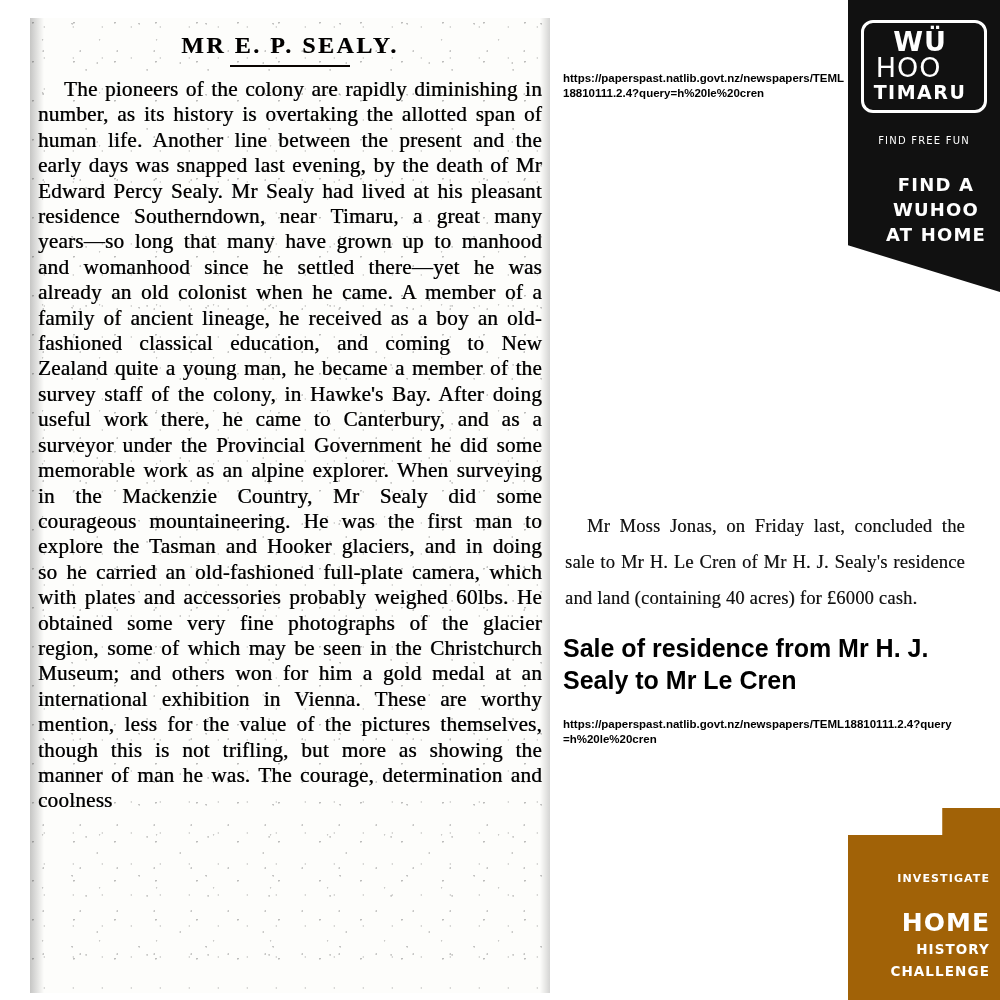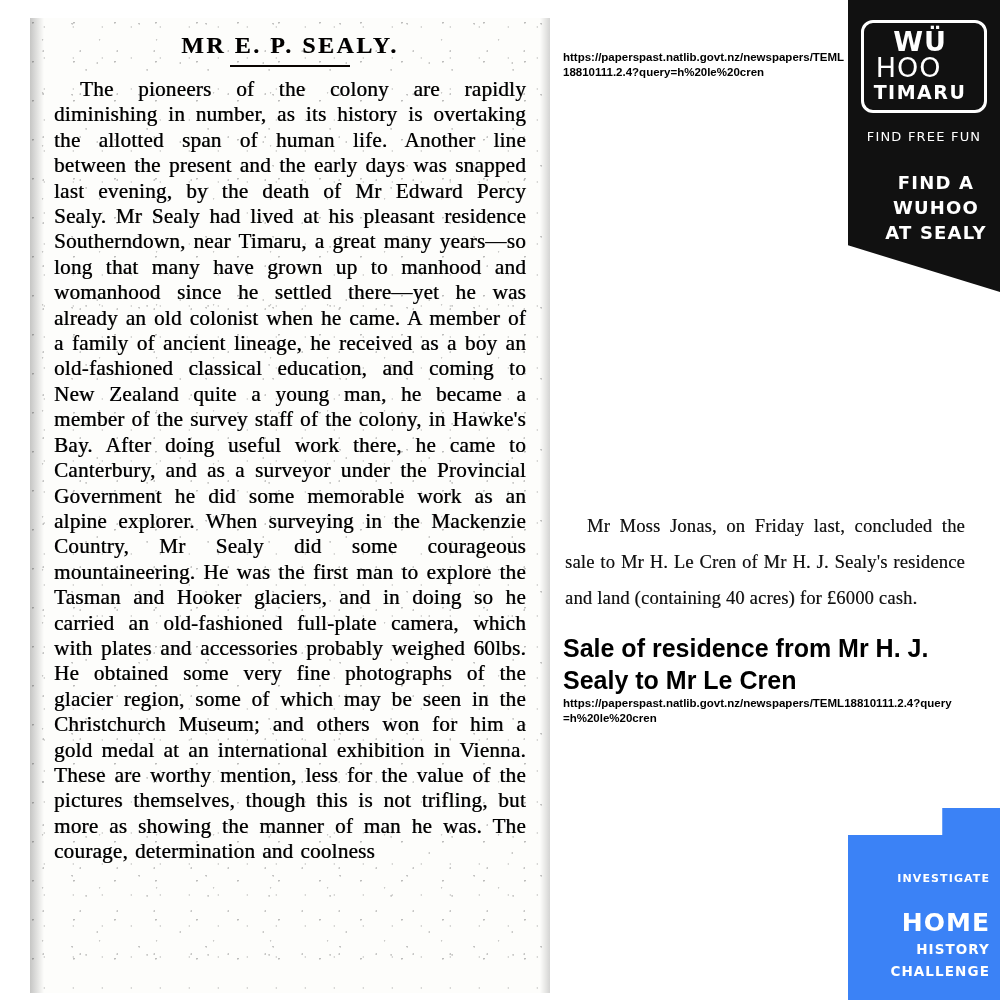--- a/index.html
+++ b/index.html
@@ -20,21 +20,21 @@
     position: absolute;
     left: 30px;
     top: 18px;
     width: 520px;
     height: 975px;
     background: #fdfdfb;
     overflow: hidden;
   }
   .clipping-inner {
     position: relative;
-    padding: 0 24px;
+    padding: 0 8px;
     filter: contrast(118%) brightness(98%);
   }
   .clip-headline {
     font-family: "Liberation Serif", serif;
     font-size: 24px;
     font-weight: bold;
     letter-spacing: 2.5px;
     text-align: center;
     color: #15120f;
     margin: 14px 0 2px 0;
@@ -96,21 +96,21 @@
     line-height: 32px;
     color: #000;
   }
   .caption-url {
     font-family: "Liberation Sans", sans-serif;
     font-weight: bold;
     font-size: 11.5px;
     line-height: 15px;
     color: #000;
     word-break: break-all;
-    margin-top: 0;
+    margin-top: 21px;
   }
 
   #obituary-caption { left: 563px; top: 50px; width: 285px; }
   #sale-caption { left: 563px; top: 632px; width: 395px; }
 
   .snippet {
     position: absolute;
     left: 565px;
     top: 508px;
     width: 400px;
@@ -164,42 +164,42 @@
   }
   .logo-timaru {
     font-family: "DejaVu Sans", sans-serif;
     font-weight: bold;
     font-size: 19px;
     line-height: 22px;
     letter-spacing: 1.5px;
   }
   .logo-tag {
     font-family: "DejaVu Sans", sans-serif;
-    font-size: 13px;
+    font-size: 10px;
     letter-spacing: 1.2px;
-    margin-top: 16px;
+    margin-top: 22px;
   }
   .logo-cta {
     margin-top: 26px;
     font-family: "DejaVu Sans", sans-serif;
     font-weight: bold;
     font-size: 18px;
     line-height: 25px;
     letter-spacing: 1.2px;
     padding-left: 24px;
   }
 
   
   .bottom-panel {
     position: absolute;
     right: 0;
     bottom: 0;
     width: 152px;
     height: 192px;
-    background: #3b82f6;
+    background: #a16207;
     clip-path: polygon(0 14%, 62% 14%, 62% 0, 100% 0, 100% 100%, 0 100%);
   }
   .bottom-text {
     position: absolute;
     left: 0; right: 10px; bottom: 18px;
     text-align: right;
     color: #ffffff;
     font-family: "DejaVu Sans", sans-serif;
   }
   .bt-small { font-size: 11px; letter-spacing: 1.1px; font-weight: bold; line-height: 18px; }
@@ -235,21 +235,21 @@
   <div class="logo-lockup">
     <div class="logo-brand">
       <div class="logo-wu">WÜ</div>
       <div class="logo-hoo">HOO</div>
       <div class="logo-timaru">TIMARU</div>
     </div>
     <div class="logo-tag">FIND FREE FUN</div>
     <div class="logo-cta">
       <div>FIND A</div>
       <div>WUHOO</div>
-      <div>AT SEALY</div>
+      <div>AT HOME</div>
     </div>
   </div>
 </div>
 
 <div class="bottom-panel">
   <div class="bottom-text">
     <div class="bt-small">INVESTIGATE</div>
     <div class="bt-big">HOME</div>
     <div class="bt-mid">HISTORY</div>
     <div class="bt-mid">CHALLENGE</div>

